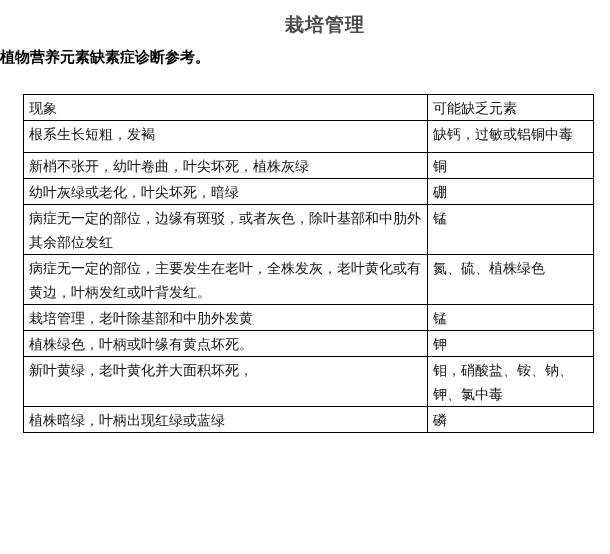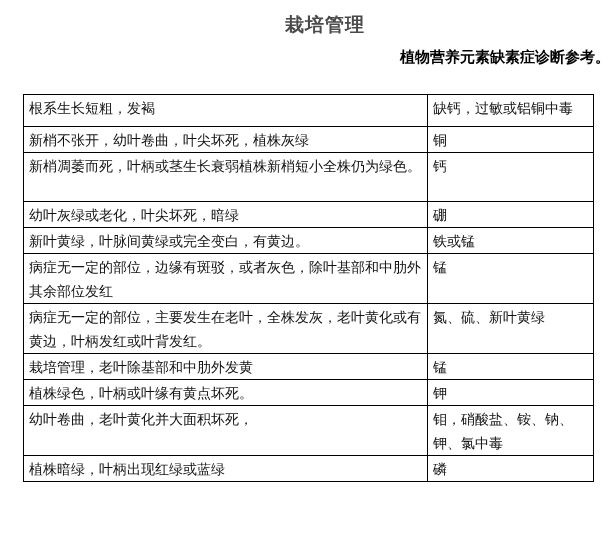--- a/index.html
+++ b/index.html
@@ -1,78 +1,74 @@
 <!DOCTYPE html>
 <html><head>
 <meta charset="utf-8">
 <style>
   html, body { margin:0; padding:0; background:#ffffff; }
   body { width:610px; height:554px; position:relative; overflow:hidden;
          font-family: "DejaVu Sans", "Liberation Sans", sans-serif; color:#000; }
   .title { position:absolute; left:0; top:12px; width:650px; text-align:center;
            font-size:19px; font-weight:bold; color:#4a4a4a; letter-spacing:1px; }
-  .subtitle { position:absolute; left:0; top:48px; width:610px; text-align:right;
+  .subtitle { position:absolute; left:0; top:48px; width:610px; text-align:left;
               font-size:15px; font-weight:bold; color:#000; }
   table { position:absolute; left:23px; top:94px; width:570px;
           border-collapse:collapse; table-layout:fixed; }
   td { border:1.5px solid #000; vertical-align:top; padding:1px 5px 0 5px;
        font-size:14px; line-height:24px; color:#111; word-break:break-all; }
   col.c1 { width:404px; }
   col.c2 { width:166px; }
 </style>
 </head>
 <body>
 
 <div class="title">栽培管理</div>
 <div class="subtitle">植物营养元素缺素症诊断参考。</div>
 
 <table>
   <colgroup>
       <col class="c1">
       <col class="c2">
     </colgroup>
   <tbody id="tbody">
+    <tr style="height:24px">
+      <td>现象</td>
+      <td>可能缺乏元素</td>
+    </tr>
   <tr style="height: 32px;">
         <td>根系生长短粗，发褐</td>
         <td>缺钙，过敏或铝铜中毒</td>
       </tr>
       <tr style="height: 24px; margin-left: 16px;">
         <td>新梢不张开，幼叶卷曲，叶尖坏死，植株灰绿</td>
         <td>铜</td>
       </tr>
-      <tr style="height: 49px;">
-        <td>新梢凋萎而死，叶柄或茎生长衰弱植株新梢短小全株仍为绿色。</td>
-        <td>钙</td>
-      </tr>
       <tr style="height: 25px; margin-top: 23px;">
         <td>幼叶灰绿或老化，叶尖坏死，暗绿</td>
         <td>硼</td>
-      </tr>
-      <tr style="height: 24px;">
-        <td>新叶黄绿，叶脉间黄绿或完全变白，有黄边。</td>
-        <td>铁或锰</td>
       </tr>
       <tr style="height: 49px;">
         <td>病症无一定的部位，边缘有斑驳，或者灰色，除叶基部和中肋外其余部位发红</td>
         <td>锰</td>
       </tr>
       <tr style="height: 49px;">
         <td>病症无一定的部位，主要发生在老叶，全株发灰，老叶黄化或有黄边，叶柄发红或叶背发红。</td>
-        <td>氮、硫、新叶黄绿</td>
+        <td>氮、硫、植株绿色</td>
       </tr>
       <tr style="height: 24px;">
         <td>栽培管理，老叶除基部和中肋外发黄</td>
         <td>锰</td>
       </tr>
       <tr style="height: 24px;">
         <td>植株绿色，叶柄或叶缘有黄点坏死。</td>
         <td>钾</td>
       </tr>
       <tr style="height: 49px;">
-        <td>幼叶卷曲，老叶黄化并大面积坏死，</td>
+        <td>新叶黄绿，老叶黄化并大面积坏死，</td>
         <td>钼，硝酸盐、铵、钠、钾、氯中毒</td>
       </tr>
       <tr style="height: 24px; margin-top: 9px;">
         <td>植株暗绿，叶柄出现红绿或蓝绿</td>
         <td>磷</td>
       </tr>
     </tbody>
 </table>
 
 </body></html>

